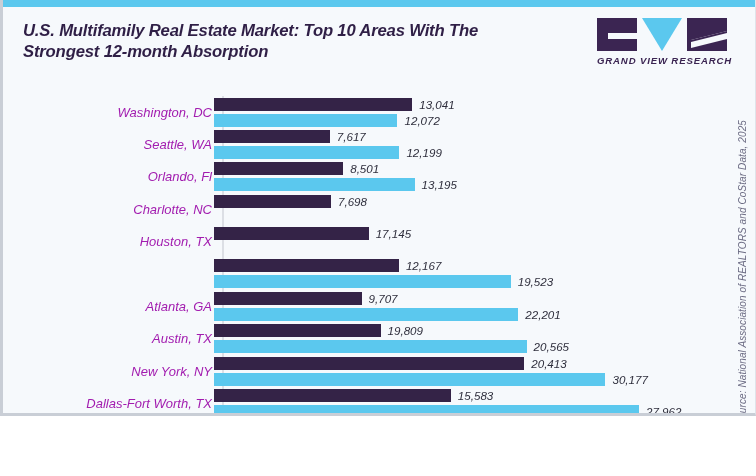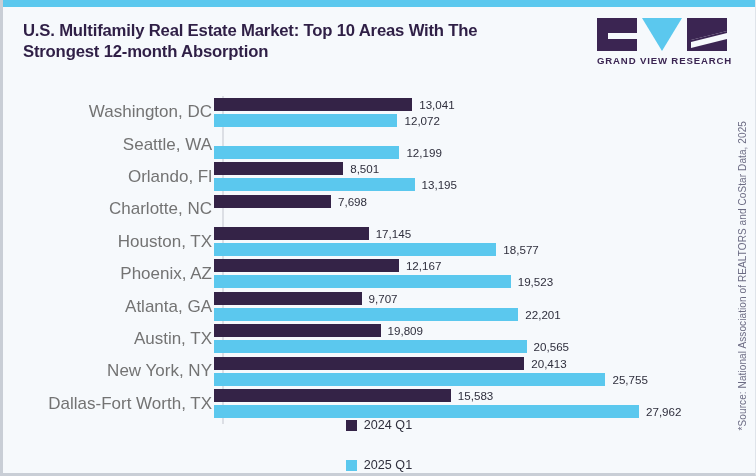--- a/index.html
+++ b/index.html
@@ -3,26 +3,27 @@
 <meta charset="utf-8">
 <style>
   * { box-sizing: border-box; margin: 0; padding: 0; }
   html, body {
     width: 756px; height: 476px;
     font-family: "Liberation Sans", sans-serif;
     background: #ffffff;
   }
   #root {
     position: relative;
-    width: 756px; height: 476px;
+    width: 756px; height: 416px;
     background: #f6f9fc;
     border-left: 3px solid #c9ced6;
     border-bottom: 3px solid #c9ced6;
     border-right: 1px solid #dfe4ea;
     overflow: hidden;
+    font-style: italic;
   }
   #topbar {
     position: absolute; left: 0; top: 0;
     width: 756px; height: 7px;
     background: #5bc8ee;
   }
 
   
   #header { position: absolute; left: 0; top: 7px; width: 756px; height: 78px; }
   #title {
@@ -116,22 +117,22 @@
   .group {
     position: relative;
     height: 32.4px;
     width: 100%;
   }
   .cat-label {
     position: absolute;
     left: 0; top: 0;
     width: 209px; height: 32.4px;
     display: flex; align-items: center; justify-content: flex-end;
-    font-size: 17px;
-    color: #737373;
+    font-size: 13px;
+    color: #a21caf;
     white-space: nowrap;
     padding-left: 12px;
   }
   .bar-row {
     position: absolute;
     left: 211px;
     height: 13px;
     display: flex; align-items: flex-start;
   }
   .bar-row.r1 { top: 1.5px; }
@@ -206,20 +207,24 @@
             <div class="bar s2024" style="width: 198.213px; background: rgb(52, 35, 71);"></div>
             <span class="bar-value">13,041</span>
           </div>
           <div class="bar-row r2">
             <div class="bar s2025" style="width: 183.485px; background: rgb(91, 200, 238);"></div>
             <span class="bar-value">12,072</span>
           </div>
         </div>
         <div class="group">
           <div class="cat-label">Seattle, WA</div>
+          <div class="bar-row r1">
+            <div class="bar s2024" style="width: 115.772px; background: rgb(52, 35, 71);"></div>
+            <span class="bar-value">7,617</span>
+          </div>
           <div class="bar-row r2">
             <div class="bar s2025" style="width: 185.415px; background: rgb(91, 200, 238);"></div>
             <span class="bar-value">12,199</span>
           </div>
         </div>
         <div class="group">
           <div class="cat-label">Orlando, Fl</div>
           <div class="bar-row r1">
             <div class="bar s2024" style="width: 129.208px; background: rgb(52, 35, 71);"></div>
             <span class="bar-value">8,501</span>
@@ -235,27 +240,22 @@
             <div class="bar s2024" style="width: 117.003px; background: rgb(52, 35, 71);"></div>
             <span class="bar-value">7,698</span>
           </div>
         </div>
         <div class="group">
           <div class="cat-label">Houston, TX</div>
           <div class="bar-row r1">
             <div class="bar s2024" style="width: 154.682px; background: rgb(52, 35, 71);"></div>
             <span class="bar-value">17,145</span>
           </div>
-          <div class="bar-row r2">
-            <div class="bar s2025" style="width: 282.356px; background: rgb(91, 200, 238);"></div>
-            <span class="bar-value">18,577</span>
-          </div>
-        </div>
-        <div class="group">
-          <div class="cat-label">Phoenix, AZ</div>
+        </div>
+        <div class="group">
           <div class="bar-row r1">
             <div class="bar s2024" style="width: 184.929px; background: rgb(52, 35, 71);"></div>
             <span class="bar-value">12,167</span>
           </div>
           <div class="bar-row r2">
             <div class="bar s2025" style="width: 296.734px; background: rgb(91, 200, 238);"></div>
             <span class="bar-value">19,523</span>
           </div>
         </div>
         <div class="group">
@@ -281,21 +281,21 @@
           </div>
         </div>
         <div class="group">
           <div class="cat-label">New York, NY</div>
           <div class="bar-row r1">
             <div class="bar s2024" style="width: 310.261px; background: rgb(52, 35, 71);"></div>
             <span class="bar-value">20,413</span>
           </div>
           <div class="bar-row r2">
             <div class="bar s2025" style="width: 391.455px; background: rgb(91, 200, 238);"></div>
-            <span class="bar-value">25,755</span>
+            <span class="bar-value">30,177</span>
           </div>
         </div>
         <div class="group">
           <div class="cat-label">Dallas-Fort Worth, TX</div>
           <div class="bar-row r1">
             <div class="bar s2024" style="width: 236.849px; background: rgb(52, 35, 71);"></div>
             <span class="bar-value">15,583</span>
           </div>
           <div class="bar-row r2">
             <div class="bar s2025" style="width: 425px; background: rgb(91, 200, 238);"></div>

